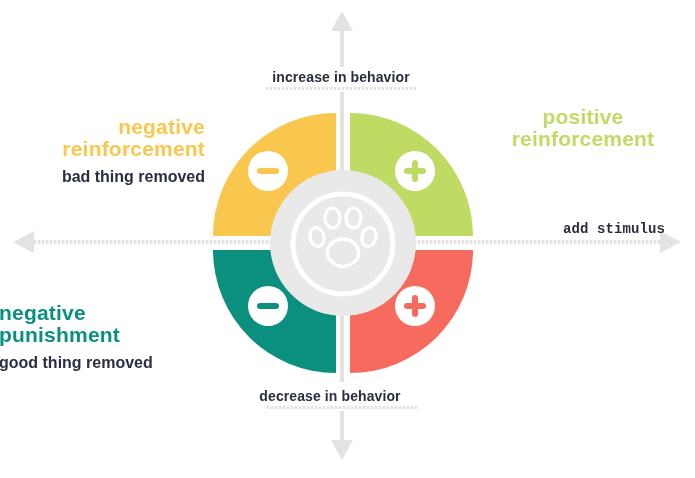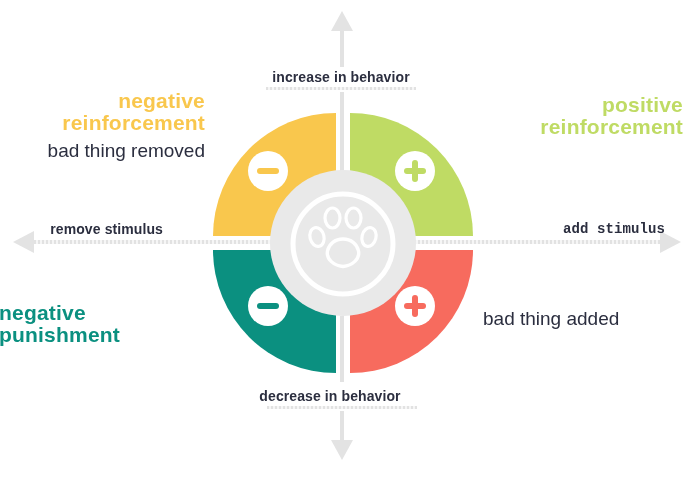--- a/index.html
+++ b/index.html
@@ -54,51 +54,50 @@
   
   .badge { position: absolute; width: 40px; height: 40px; border-radius: 50%; background: #ffffff; }
   .b-tl { left: 248px; top: 151px; color: var(--yellow); }
   .b-tr { left: 395px; top: 151px; color: var(--green); }
   .b-bl { left: 248px; top: 286px; color: var(--teal); }
   .b-br { left: 395px; top: 286px; color: var(--coral); }
   .bar-h { position: absolute; left: 9px;  top: 17px; width: 22px; height: 6px;  border-radius: 3px; background: currentColor; }
   .bar-v { position: absolute; left: 17px; top: 9px;  width: 6px;  height: 22px; border-radius: 3px; background: currentColor; }
   
   .qlabel { position: absolute; width: 200px; }
-  .q-tl { right: 490px; top: 90px; text-align: right; }
-  .q-tr { left: 483px;  top: 94px; text-align: right; }
+  .q-tl { right: 490px; top: 116px; text-align: right; }
+  .q-tr { left: 483px;  top: 106px; text-align: center; }
   .q-bl { right: 496px; top: 302px; text-align: left; }
   .q-br { left: 483px;  top: 302px; text-align: left; }
   .q-title { font-weight: 700; font-size: 21px; line-height: 22px; letter-spacing: .2px; }
   .q-tl .q-title { color: var(--yellow); }
   .q-tr .q-title { color: var(--green); }
   .q-bl .q-title { color: var(--teal); }
   .q-br .q-title { color: var(--coral); }
-  .q-sub { font-weight: 400; font-size: 19px; line-height: 17px; color: var(--dark); margin-top: 8px; }
+  .q-sub { font-weight: 700; font-size: 16px; line-height: 17px; color: var(--dark); margin-top: 8px; }
 </style>
 </head>
 <body>
 
 <div class="canvas">
 
   <div class="hline"></div>
   <div class="vline v-a"></div>
   <div class="vline v-b"></div>
   <div class="vline v-c"></div>
   <div class="vline v-d"></div>
   <div class="arrow arrow-up"></div>
   <div class="arrow arrow-down"></div>
   <div class="arrow arrow-left"></div>
   <div class="arrow arrow-right"></div>
 
   <div class="ax ax-top">increase in behavior</div>
   <div class="ul ul-top"></div>
   <div class="ax ax-bottom">decrease in behavior</div>
   <div class="ul ul-bottom"></div>
-  <div class="ax ax-left">remove stimulus</div>
   <div class="ax ax-right">add stimulus</div>
 
   <div class="wedge w-tl"></div>
   <div class="wedge w-tr"></div>
   <div class="wedge w-bl"></div>
   <div class="wedge w-br"></div>
 
   <div class="hub"></div>
   <svg class="paw-svg" viewBox="0 0 160 160" aria-hidden="true">
     <circle cx="80" cy="81" r="50" fill="none" stroke="#ffffff" stroke-width="5"></circle>
@@ -126,18 +125,18 @@
 
   <div class="qlabel q-tl">
     <div class="q-title">negative reinforcement</div>
     <div class="q-sub">bad thing removed</div>
   </div>
   <div class="qlabel q-tr">
     <div class="q-title">positive reinforcement</div>
   </div>
   <div class="qlabel q-bl">
     <div class="q-title">negative punishment</div>
+    <div class="q-sub">good thing removed</div>
   </div>
   <div class="qlabel q-br">
-    <div class="q-sub">bad thing added</div>
   </div>
 
 </div>
 
 </body></html>

